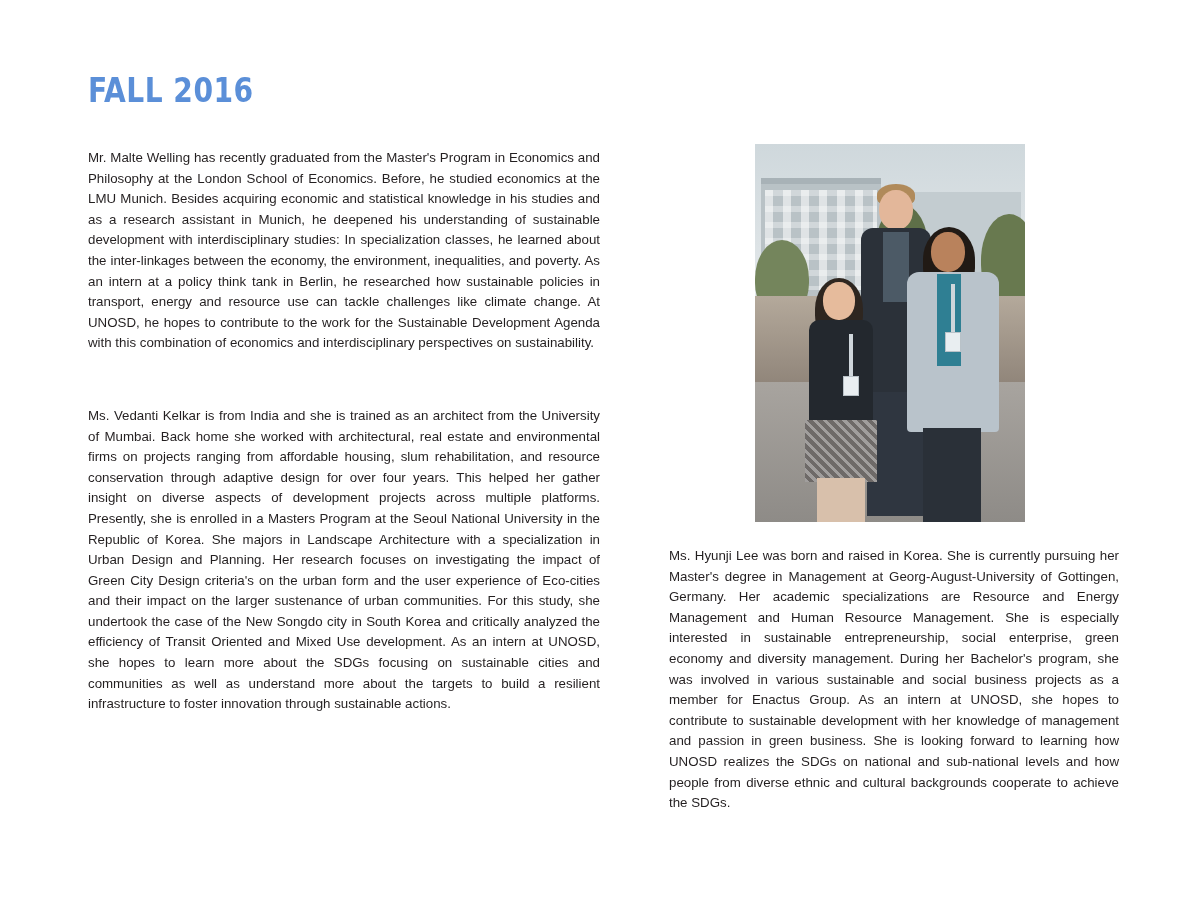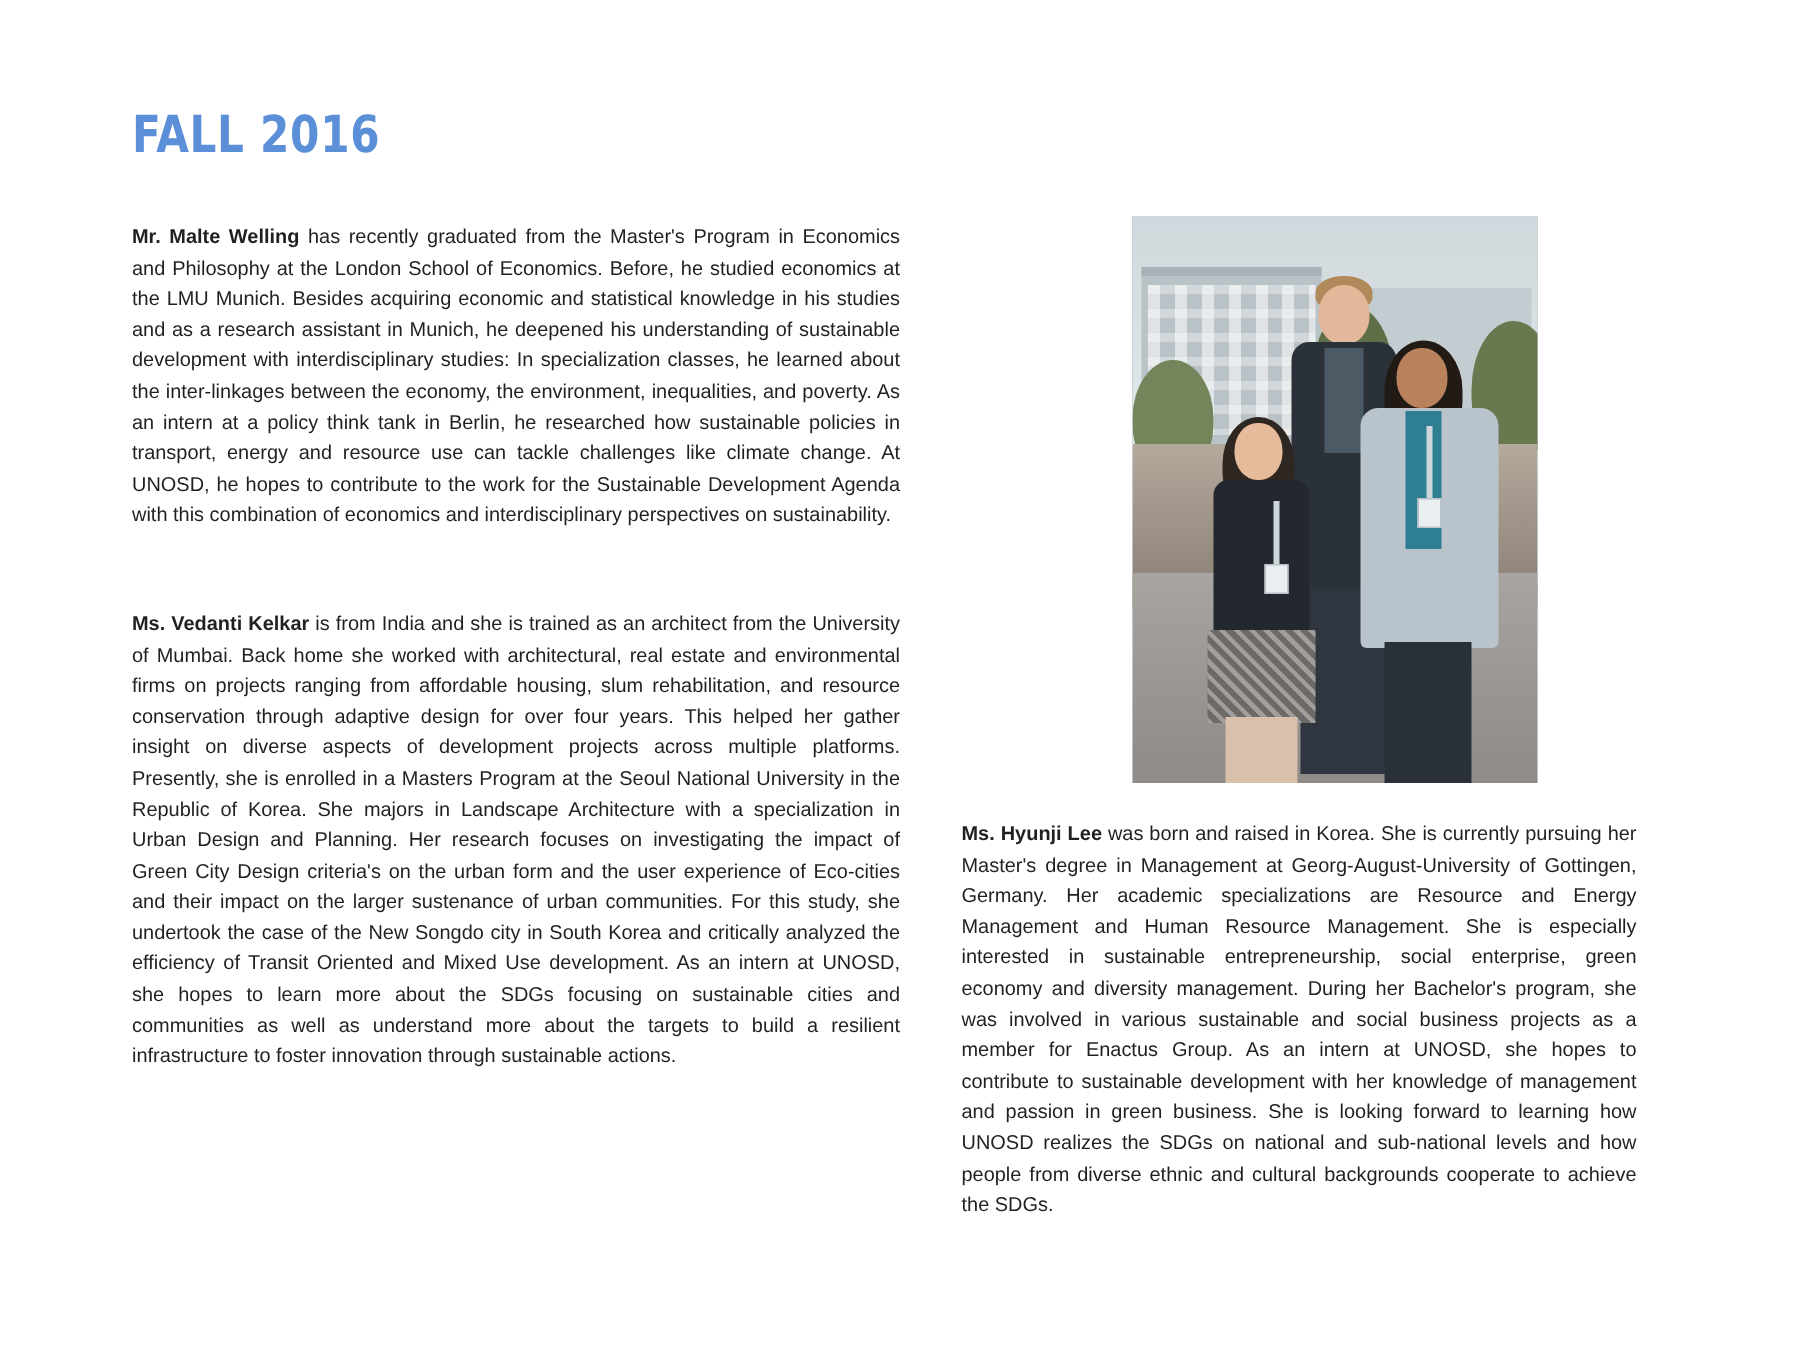--- a/index.html
+++ b/index.html
@@ -39,40 +39,40 @@
 
   .col-left {
     position: absolute;
     left: 88px;
     top: 148px;
     width: 512px;
   }
 
   .col-right-text {
     position: absolute;
-    left: 641px;
+    left: 669px;
     top: 546px;
     width: 450px;
   }
 
   .bio {
     font-size: 13.3px;
     line-height: 20.6px;
     text-align: justify;
     text-justify: inter-word;
     color: #231f20;
     margin: 0;
   }
 
   .bio + .bio {
     margin-top: 52px;
   }
 
   .bio .name {
-    font-weight: bold;
+    font-weight: normal;
   }
 
   .photo {
     position: absolute;
     left: 755px;
     top: 144px;
     width: 270px;
     height: 378px;
     overflow: hidden;
     background: #9aa7ae;

